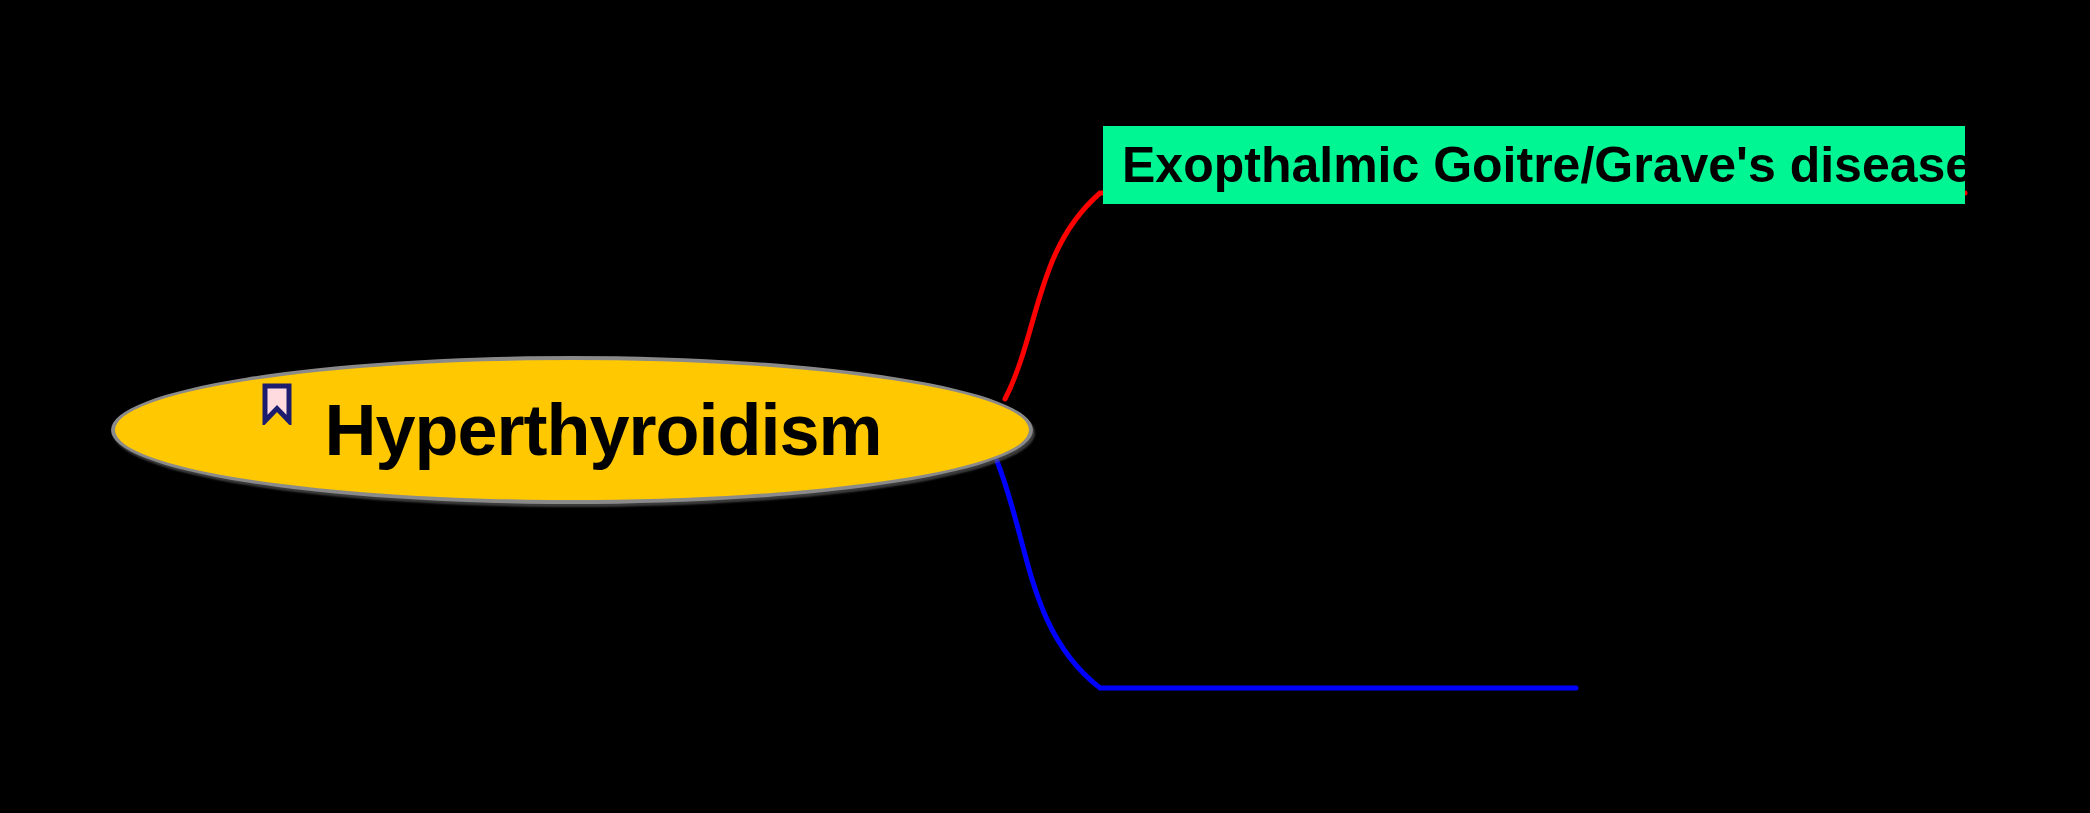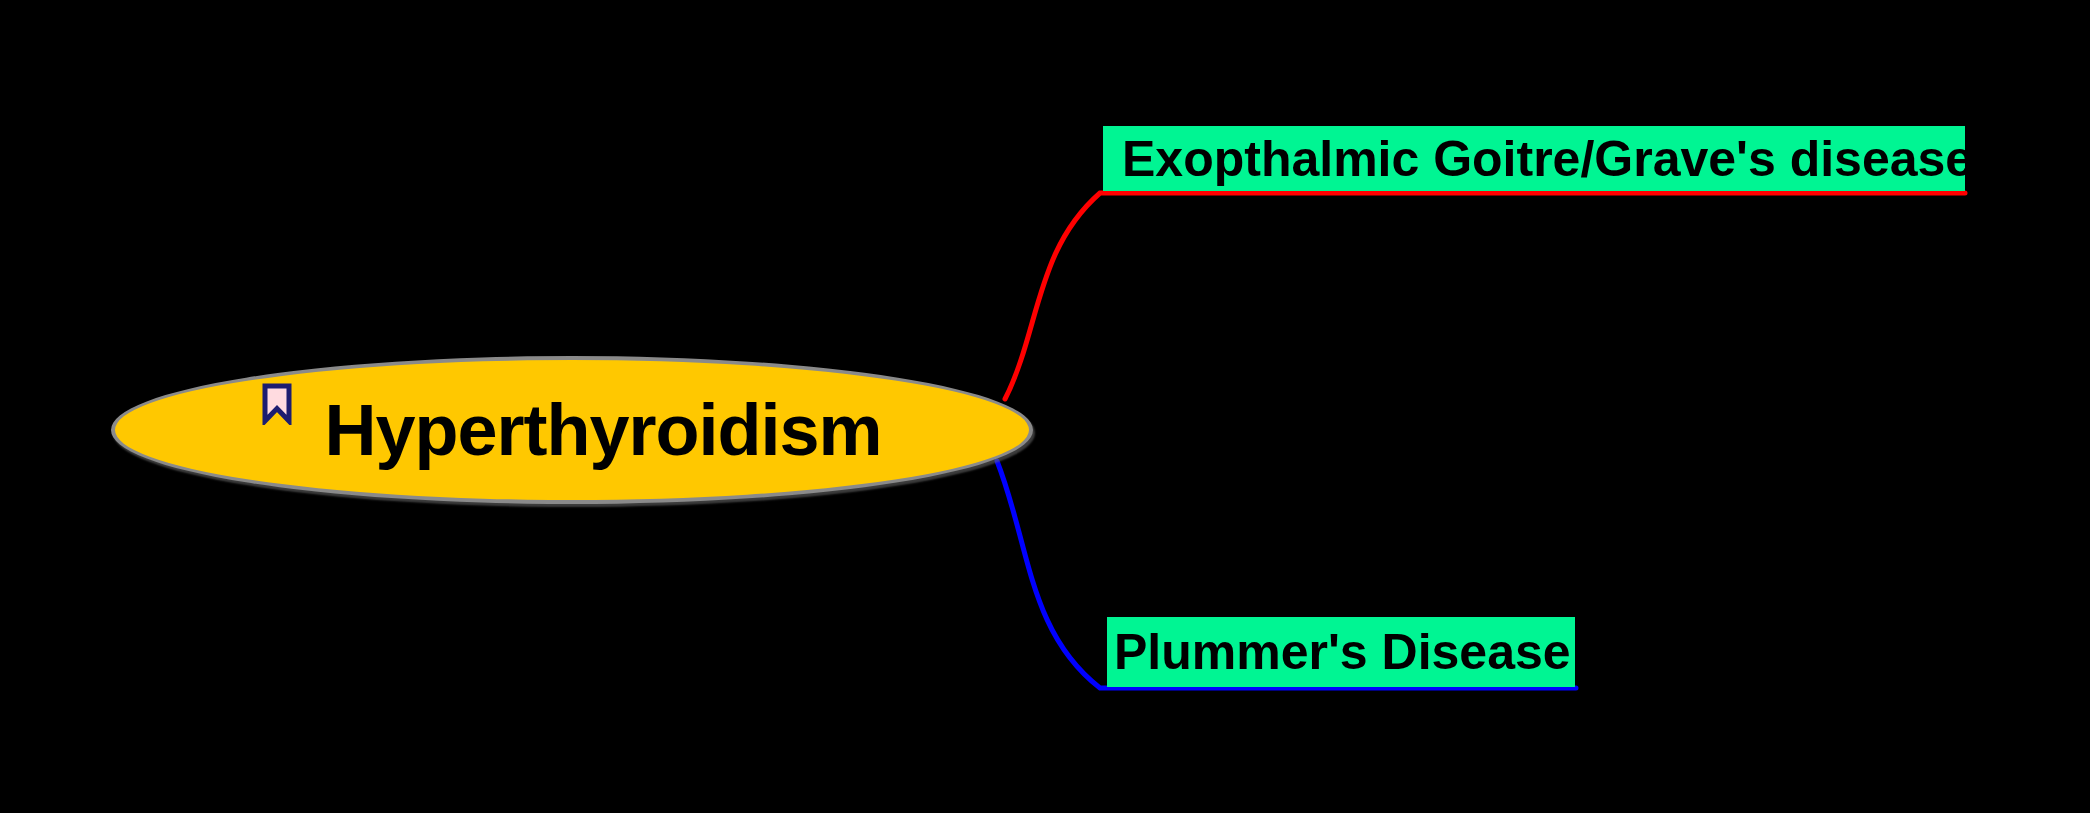--- a/index.html
+++ b/index.html
@@ -64,21 +64,21 @@
     display:flex;
     align-items:center;
     padding-left:7px;
     white-space:nowrap;
     overflow:hidden;
     cursor:default;
   }
   .child-node .child-label{white-space:nowrap;}
   .node-top{
     left:1103px;top:126px;
-    width:862px;height:65px;padding-left:19px;
+    width:862px;height:78px;padding-left:19px;
   }
   .node-bottom{
     left:1107px;top:617px;
     width:468px;height:70px;
   }
 </style>
 </head>
 <body>
 
 <div class="stage">
@@ -93,17 +93,14 @@
       <path d="M3 3 H27 V38 L15 25.5 L3 38 Z" stroke-width="5" stroke-linejoin="miter" fill="#ffdbe0" stroke="#1d1d70"></path>
 
     </svg>
     <span class="root-label">Hyperthyroidism</span>
   </div>
 
   <div class="child-node node-top">
     <span class="child-label">Exopthalmic Goitre/Grave's disease</span>
   </div>
 
-  <div class="child-node node-bottom">
-    <span class="child-label">Plummer's Disease</span>
-  </div>
 
 </div>
 
 </body></html>

